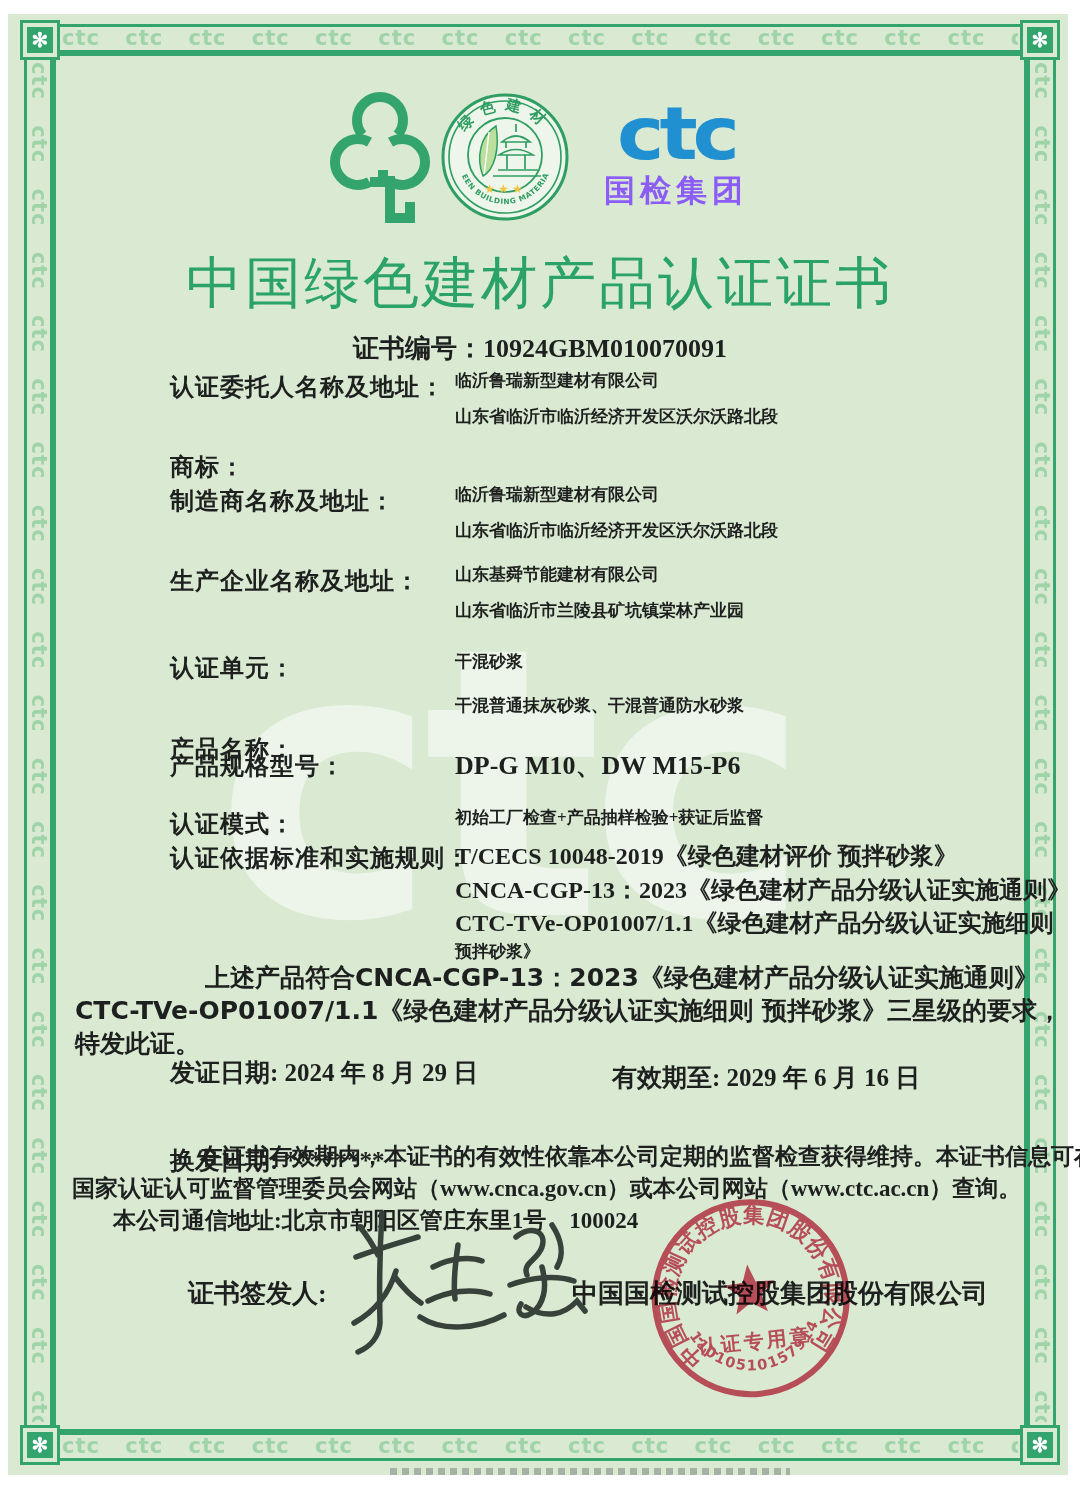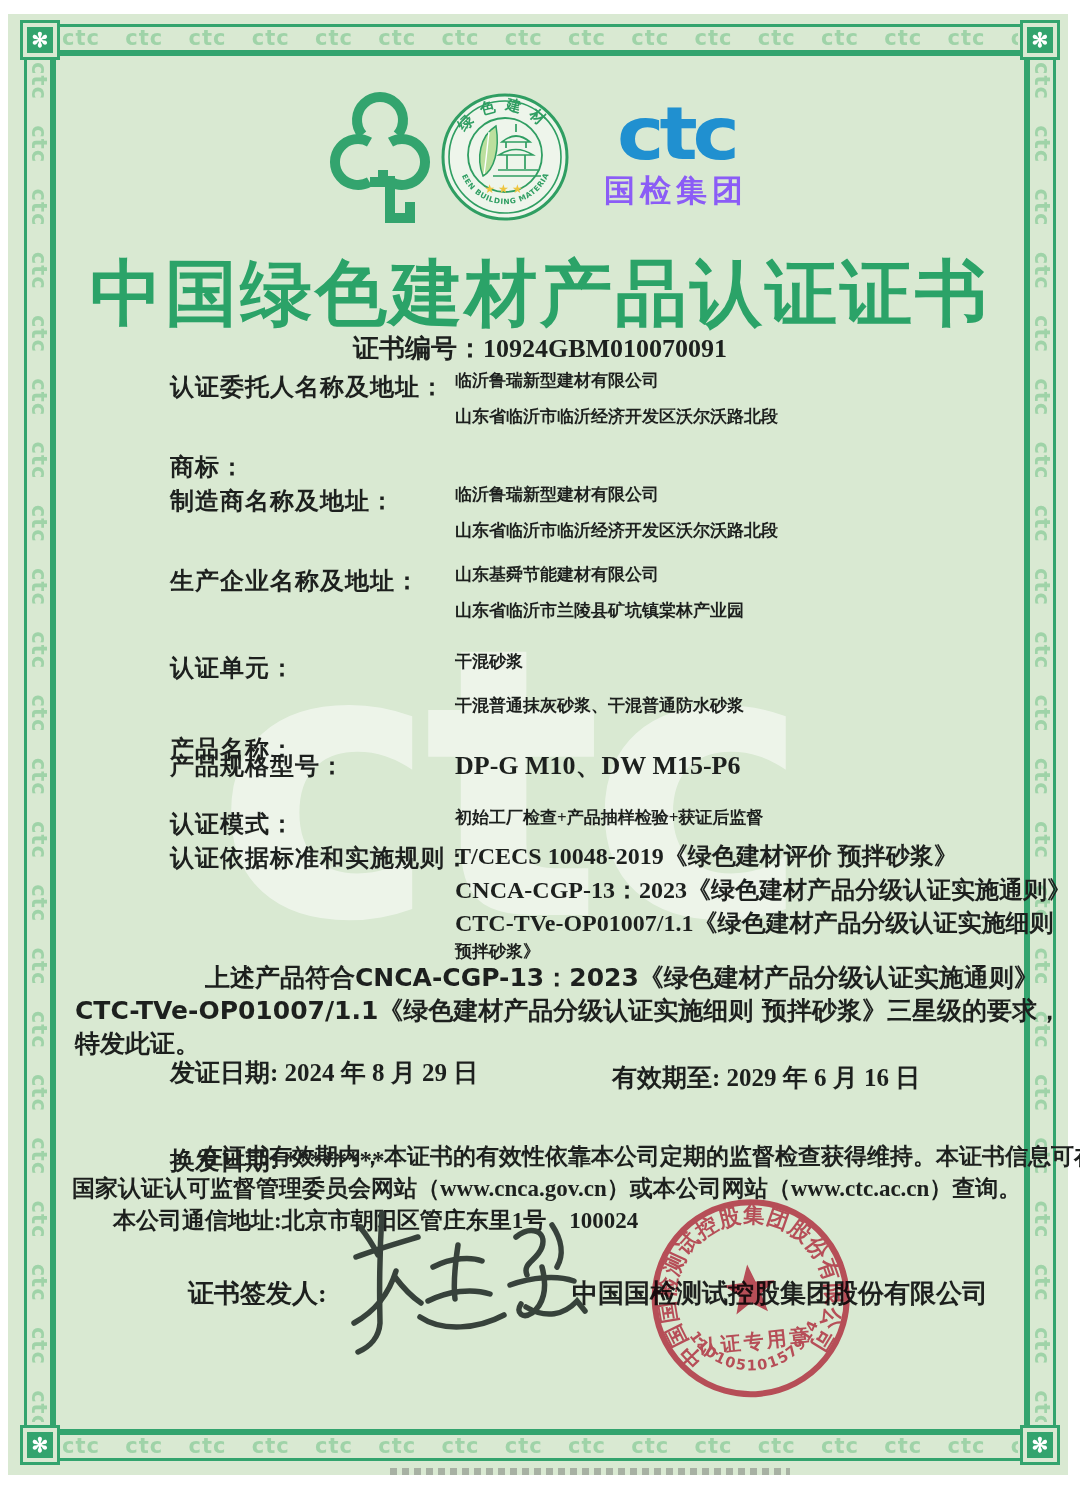--- a/index.html
+++ b/index.html
@@ -25,22 +25,22 @@
              font-weight:900;font-size:375px;line-height:420px;letter-spacing:-14px;
              color:rgba(255,255,255,0.52);pointer-events:none;}
   
   .gp-logo{position:absolute;left:328px;top:88px;z-index:1;}
   .badge{position:absolute;left:440px;top:92px;z-index:1;}
   .ctc-block{position:absolute;left:596px;top:98px;z-index:1;width:160px;text-align:center;}
   .ctc-word{font-family:"DejaVu Sans","Liberation Sans",sans-serif;font-weight:900;font-size:80px;
             line-height:72px;letter-spacing:-5px;color:#2090d0;transform:scaleY(0.92);}
   .ctc-cn{font-family:"DejaVu Sans","Liberation Sans",sans-serif;font-weight:bold;
           font-size:31px;letter-spacing:5px;color:#8b5cf6;}
-  .title{position:absolute;left:0;right:0;top:246px;z-index:1;text-align:center;font-weight:bold;
-         font-size:72px;letter-spacing:3px;color:#2ba368;}
+  .title{position:absolute;left:0;right:0;top:246px;z-index:1;text-align:center;font-weight:normal;
+         font-size:56px;letter-spacing:3px;color:#2ba368;}
   .certno{position:absolute;left:0;right:0;top:331px;z-index:1;text-align:center;font-weight:bold;font-size:26px;}
   
   .lbl{position:absolute;left:170px;z-index:1;font-weight:bold;font-size:24px;letter-spacing:1px;white-space:nowrap;}
   .val{position:absolute;left:455px;z-index:1;font-weight:bold;font-size:17px;white-space:nowrap;}
   .sans{font-family:Liberation Serif, serif;font-size:24px;letter-spacing:0;}
   .stmt{position:absolute;z-index:1;font-weight:bold;font-size:25px;white-space:nowrap;
         font-family:"DejaVu Sans","Liberation Sans",sans-serif;}
   .date-line{position:absolute;z-index:1;font-weight:bold;font-size:25px;white-space:nowrap;}
   .foot{position:absolute;z-index:1;font-weight:bold;font-size:23px;white-space:nowrap;}
   .signer{position:absolute;left:188px;top:1276px;z-index:1;font-weight:bold;font-size:26px;}

